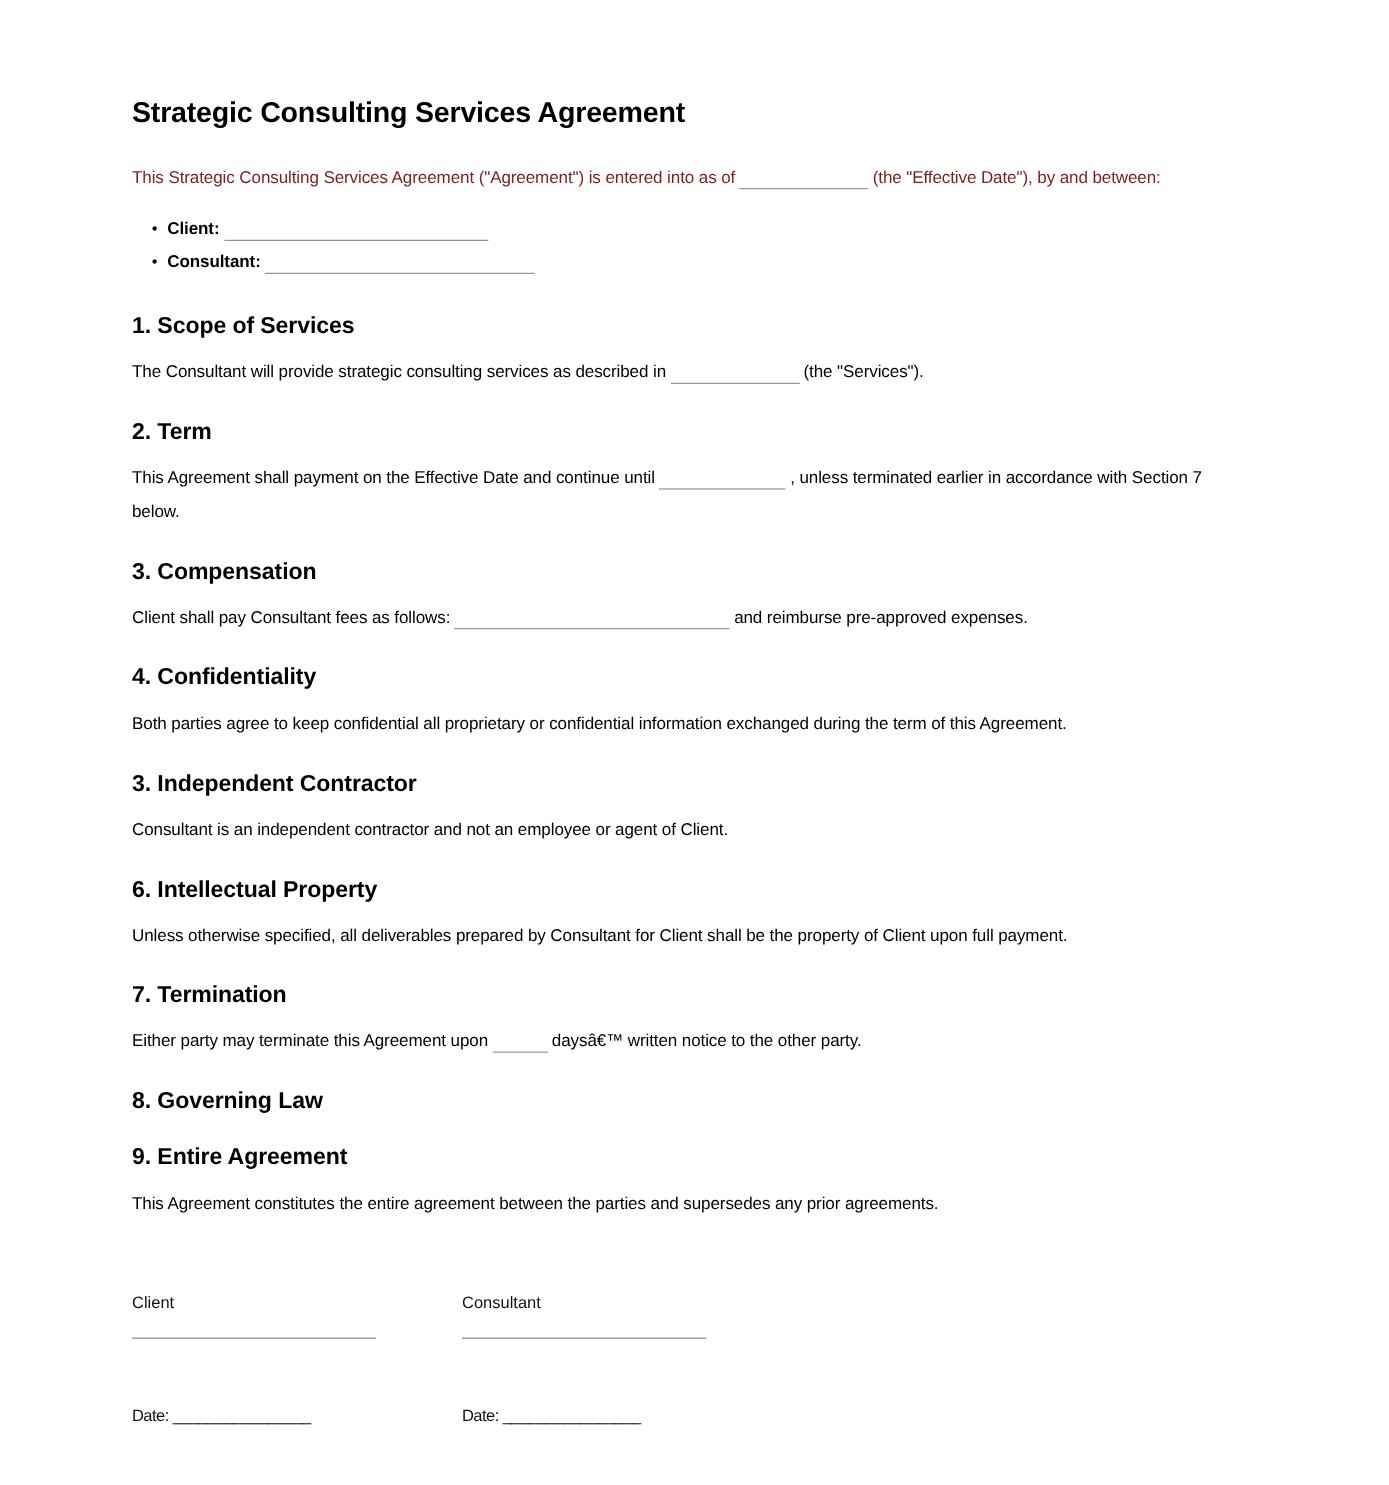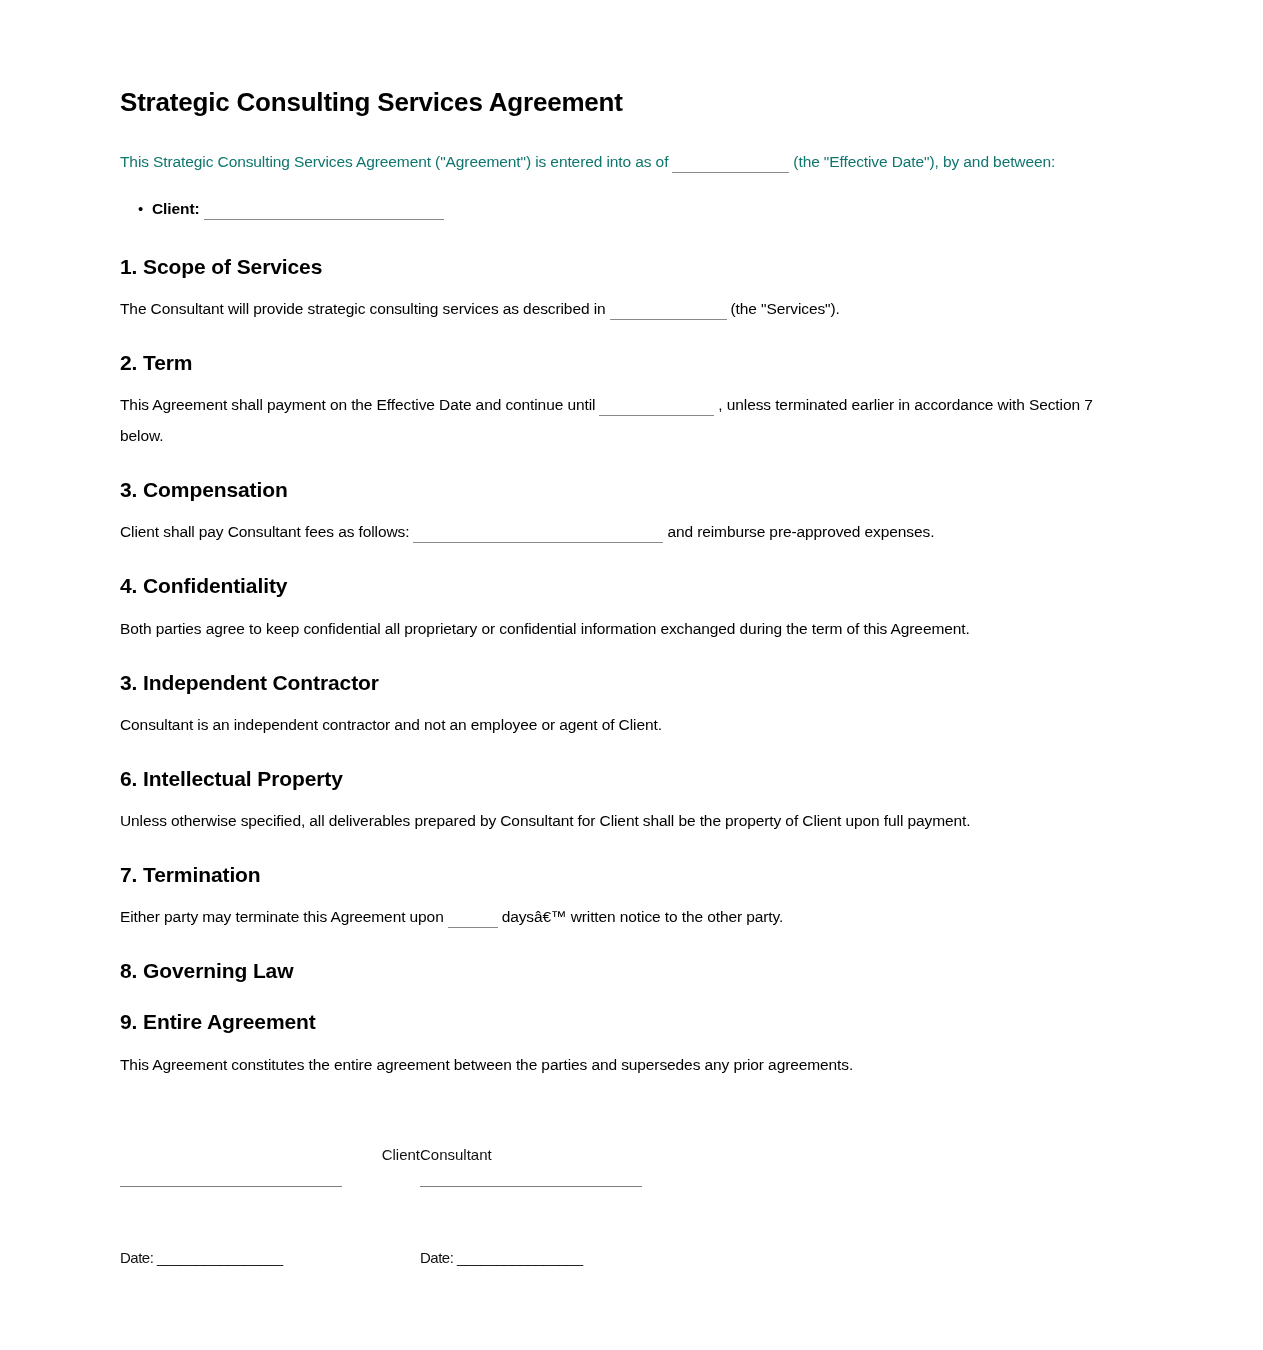--- a/index.html
+++ b/index.html
@@ -27,21 +27,21 @@
     font-weight: bold;
     letter-spacing: -0.2px;
     line-height: 1.15;
     margin: 0 0 28px 0;
     color: #000000;
   }
   .para {
     font-size: 15.5px;
     line-height: 32px;
     margin: 0 0 0 0;
-    color: #0f766e;
+    color: #7f1d1d;
     letter-spacing: -0.1px;
   }
   .intro {
     margin-bottom: 12px;
   }
   .party-list {
     list-style: none;
     margin: 16px 0 26px 0;
     padding: 0;
   }
@@ -102,21 +102,21 @@
     position: relative;
     font-family: "Liberation Sans", "DejaVu Sans", sans-serif;
   }
   .sig-row {
     display: flex;
   }
   .sig-col {
     width: 300px;
     margin-right: 0;
   }
-  .sig-col:first-child { width: 300px; text-align: right; }
+  .sig-col:first-child { width: 300px; }
   .sig-name {
     font-size: 15px;
     line-height: 22px;
     color: #111;
     margin-bottom: 20px;
   }
   .sig-line {
     width: 222px;
     height: 0;
     border-bottom: 1px solid #7d7d7d;
@@ -144,20 +144,23 @@
   <h1 class="doc-title">Strategic Consulting Services Agreement</h1>
 
   <p class="para intro">
     <span>This Strategic Consulting Services Agreement ("Agreement") is entered into as of</span><span class="blank w117"></span><span>(the "Effective Date"), by and between:</span>
   </p>
 
   <ul class="party-list">
     <li>
       <span class="party-label">Client:</span><span class="blank w240"></span>
     </li>
+    <li>
+      <span class="party-label">Consultant:</span><span class="blank w245"></span>
+    </li>
   </ul>
 
   <h2 class="sec-heading first">1. Scope of Services</h2>
   <p class="sec-para">
     <span>The Consultant will provide strategic consulting services as described in</span><span class="blank w117"></span><span>(the "Services").</span>
   </p>
 
   <h2 class="sec-heading">2. Term</h2>
   <p class="sec-para">
     <span>This Agreement shall payment on the Effective Date and continue until</span><span class="blank w115"></span><span>, unless terminated earlier in accordance with Section 7 below.</span>

